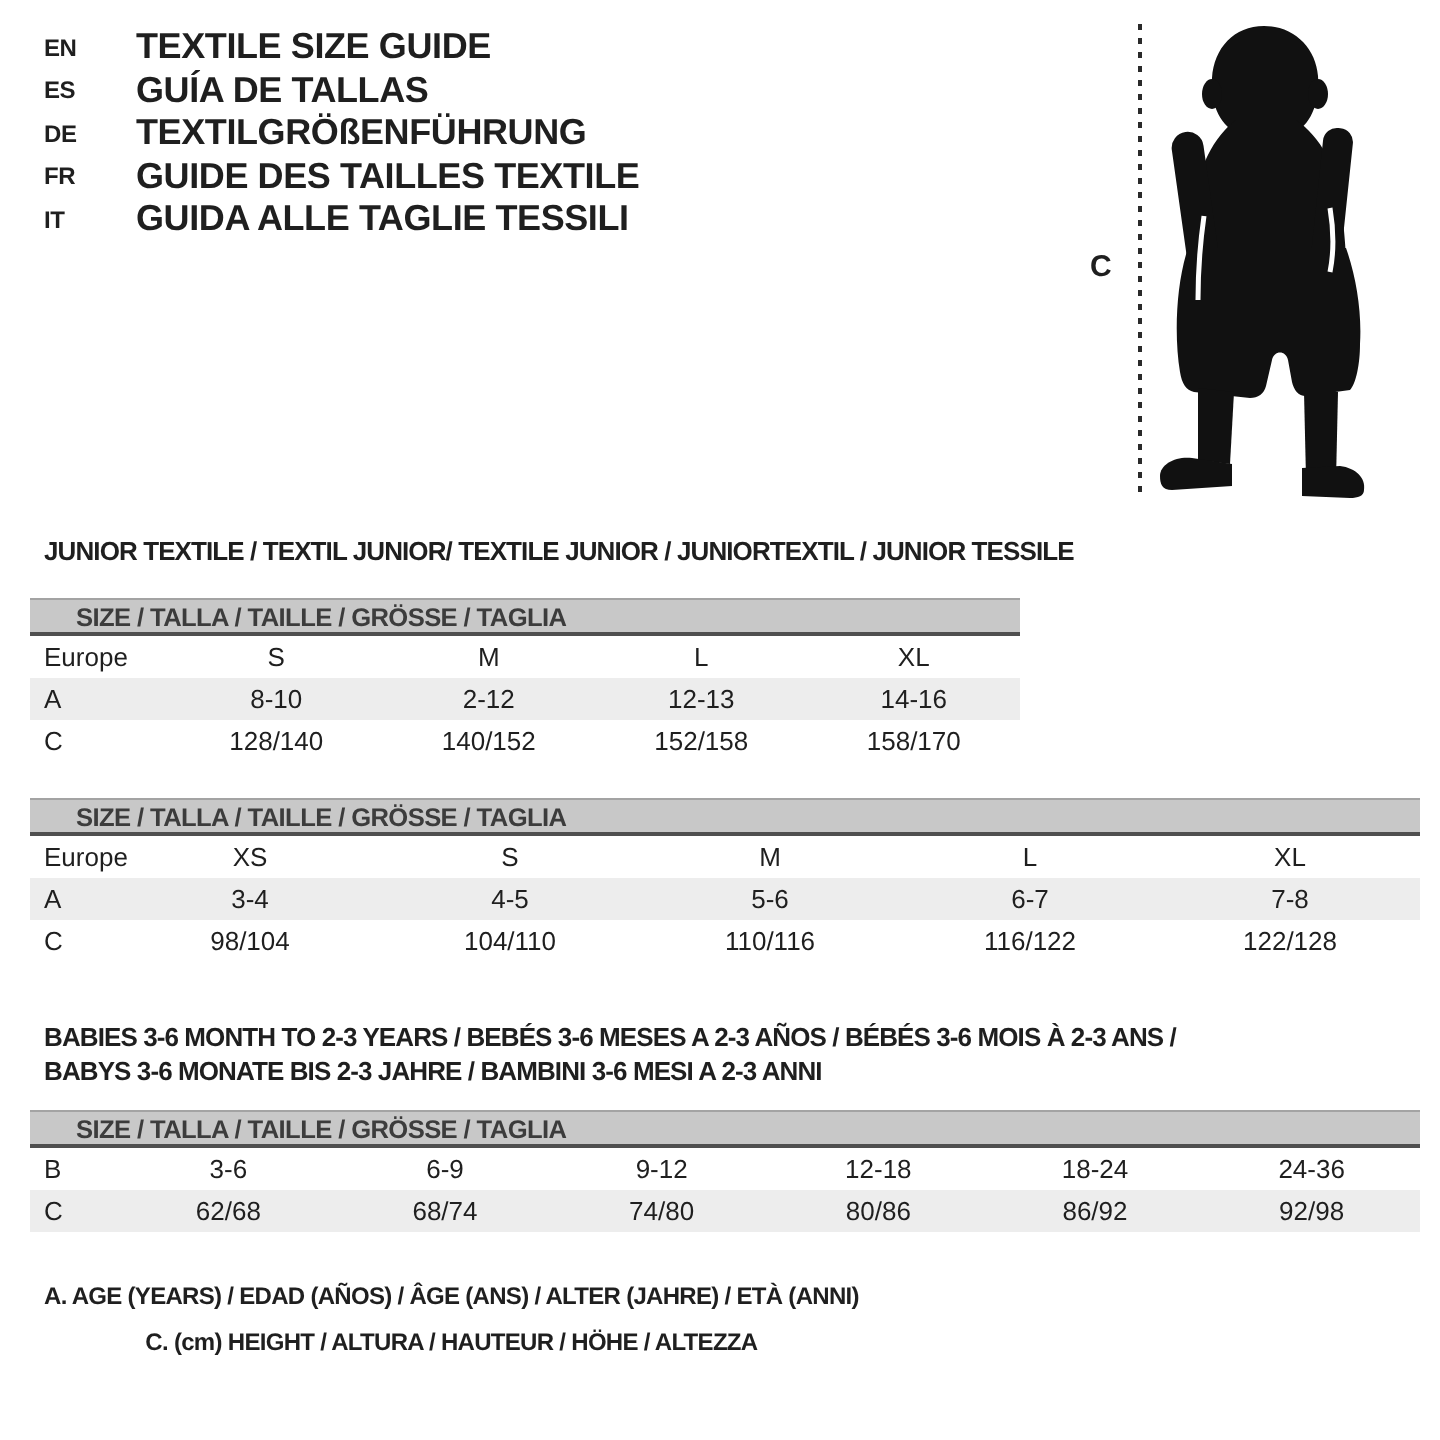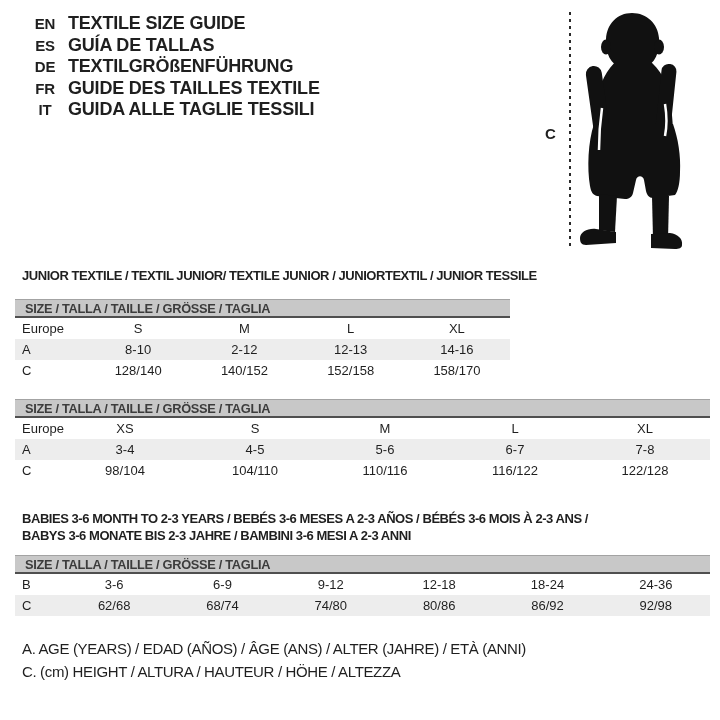--- a/index.html
+++ b/index.html
@@ -4,21 +4,21 @@
 <style>
   html,body { margin:0; padding:0; background:#fff; }
   .page {
     position:relative; width:720px; height:720px; background:var(--bg,#fff);
     font-family:"Liberation Sans", sans-serif; color:var(--text,#1f1f1f);
     overflow:hidden;
   }
   
   .lang-list { position:absolute; left:22px; top:13px; }
   .lang-row { display:flex; height:21.5px; align-items:center; }
-  .lang-code { width:46px; font-weight:bold; font-size:15px; letter-spacing:-0.2px;text-align:center; }
+  .lang-code { width:46px; font-weight:bold; font-size:12px; letter-spacing:-0.2px; }
   .lang-title { font-weight:bold; font-size:18px; letter-spacing:-0.2px; white-space:nowrap; }
   
   .measure-line {
     position:absolute; left:569px; top:12px; width:2px; height:238px;
     background:repeating-linear-gradient(to bottom, #2a2a2a 0 3px, transparent 3px 7px);
   }
   .measure-label { position:absolute; left:545px; top:125px; font-weight:bold; font-size:15px; }
   .toddler { position:absolute; left:572px; top:6px; color:var(--silhouette,#111); }
   
   .section { position:absolute; left:15px; }
@@ -26,35 +26,35 @@
   .sec2 { top:383px; width:695px; }
   .sec3 { top:510px; width:695px; }
   .sec-heading { margin-left:7px; font-weight:bold; font-size:13px; letter-spacing:-0.45px; line-height:15px; white-space:nowrap; }
   .sec3 .sec-heading { line-height:17px; }
   .sec-heading .sub { font-size:9px; vertical-align:-2px; letter-spacing:-0.3px; }
   .size-bar {
     margin-top:16px; height:19px; box-sizing:border-box;
     background:var(--bar-bg,#c8c8c8);
     border-top:1px solid var(--bar-bt,#a3a3a3);
     border-bottom:2px solid var(--bar-bb,#4f4f4f);
-    display:flex; align-items:center; padding-left:10px;
+    display:flex; align-items:center; padding-left:23px;
     font-weight:bold; font-size:12.8px; letter-spacing:-0.3px; color:#3c3c3c;
   }
   .sec3 .size-bar { margin-top:11px; }
   .size-table { width:100%; }
   .trow { display:grid; height:21px; align-items:center; font-size:13px; white-space:nowrap; }
   .trow.shaded { background:var(--stripe,#ededed); }
   .cols4 { grid-template-columns:70px repeat(4,1fr); }
   .cols5 { grid-template-columns:45px repeat(5,1fr); }
   .cols6 { grid-template-columns:45px repeat(6,1fr); }
   .cell { text-align:center; }
   .cell.label { text-align:left; padding-left:7px; }
   
   .notes { position:absolute; left:22px; top:637px; }
-  .note-line { font-weight:normal; font-size:15px; letter-spacing:-0.35px; line-height:23px; white-space:nowrap; }
+  .note-line { font-weight:bold; font-size:12px; letter-spacing:-0.35px; line-height:23px; white-space:nowrap;text-align:center; }
 </style>
 </head>
 <body>
 
 <div class="page" style="--bg: #ffffff; --text: #1f1f1f; --bar-bg: #c8c8c8; --bar-bt: #a3a3a3; --bar-bb: #4f4f4f; --stripe: #ededed; --silhouette: #111111;">
 
   <div class="lang-list" id="langs">
       <div class="lang-row">
         <span class="lang-code">EN</span>
         <span class="lang-title">TEXTILE SIZE GUIDE</span>

